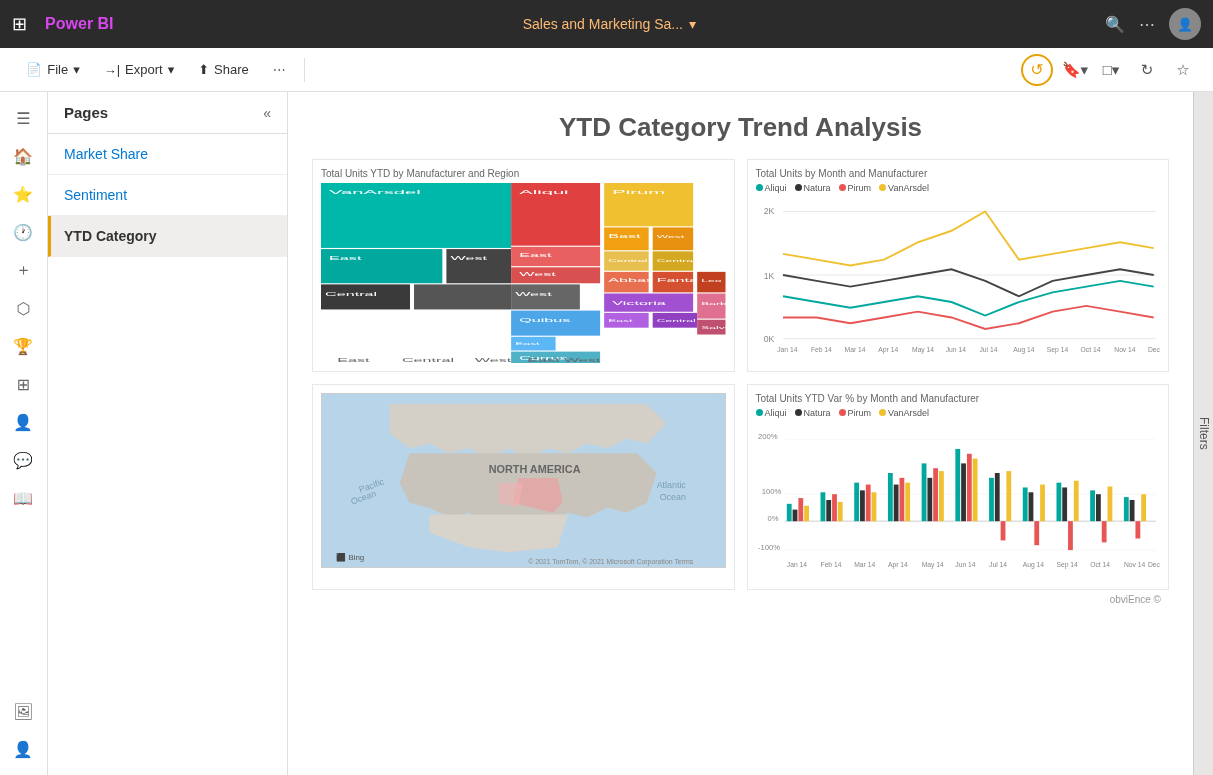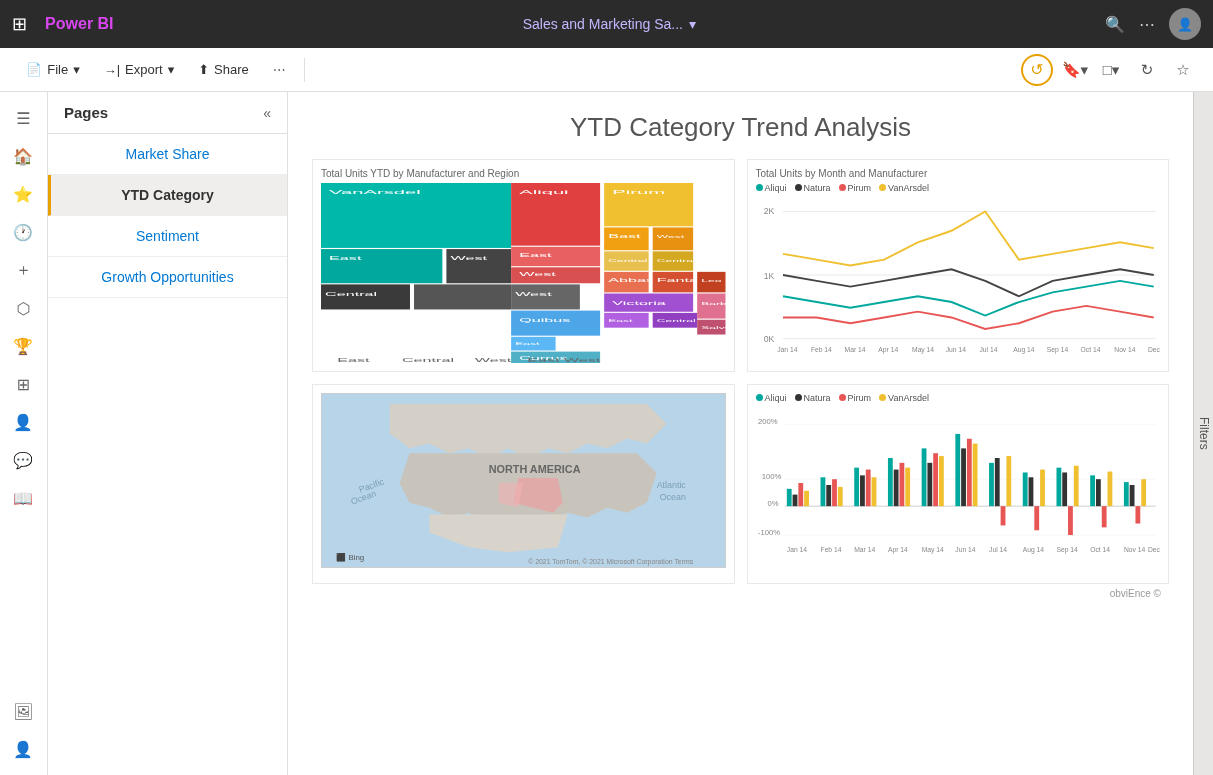--- a/index.html
+++ b/index.html
@@ -6,21 +6,21 @@
     body { font-family: 'Segoe UI', Arial, sans-serif; background: #f3f2f1; width: 1213px; height: 775px; overflow: hidden; }
 
     
     .topbar {
       display: flex; align-items: center;
       background: #2b2b2b; height: 48px;
       padding: 0 12px; gap: 12px;
     }
     .topbar-waffle { color: #fff; font-size: 18px; cursor: pointer; margin-right: 6px; }
     .topbar-brand { color: #d946ef; font-weight: 700; font-size: 16px; margin-right: auto; }
-    .topbar-title { color: #c4b5fd; font-size: 14px; display: flex; align-items: flex-start; gap: 6px; }
+    .topbar-title { color: #fdba74; font-size: 14px; display: flex; align-items: flex-start; gap: 6px; }
     .topbar-right { display: flex; align-items: center; gap: 14px; margin-left: auto; }
     .topbar-icon { color: #ccc; font-size: 16px; cursor: pointer; }
     .topbar-avatar { width: 32px; height: 32px; border-radius: 50%; background: #888; overflow: hidden; display: flex; align-items: center; justify-content: center; color: #fff; font-size: 13px; }
 
     
     .toolbar {
       display: flex; align-items: center;
       background: #fff; height: 44px;
       padding: 0 16px; gap: 4px;
       border-bottom: 1px solid #e1dfdd;
@@ -70,38 +70,37 @@
     }
     .pages-header {
       display: flex; align-items: center; justify-content: space-between;
       padding: 12px 16px; border-bottom: 1px solid #e1dfdd;
     }
     .pages-title { font-size: 15px; font-weight: 600; color: #333; }
     .pages-collapse { font-size: 14px; color: #666; cursor: pointer; }
     .page-item {
       padding: 12px 16px; cursor: pointer; color: #0078d4; font-size: 14px;
       border-bottom: 1px solid #f0eeec;
-      text-align: center;
     }
     .page-item.active {
       background: #f0eeec; color: #333; font-weight: 600;
       border-left: 3px solid #e8a000; padding-left: 13px;
     }
 
     
     .content-area {
       flex: 1; background: #f8f8f8; overflow: auto; padding: 0;
       display: flex; flex-direction: column;
     }
     .report-canvas {
       background: #fff; margin: 0; flex: 1;
       padding: 20px 24px;
     }
     .report-title {
-      text-align: center; font-size: 26px; font-weight: 400;
+      text-align: center; font-size: 26px; font-weight: 700;
       color: #555; margin-bottom: 16px;
     }
 
     
     .charts-grid {
       display: grid;
       grid-template-columns: 1fr 1fr;
       grid-template-rows: auto auto;
       gap: 12px;
     }
@@ -208,23 +207,22 @@
     <button class="sidebar-icon-btn sidebar-icon-bottom">🖼</button>
     <button class="sidebar-icon-btn">👤</button>
   </div>
 
   <div class="pages-panel">
     <div class="pages-header">
       <span class="pages-title">Pages</span>
       <span class="pages-collapse">«</span>
     </div>
     <div class="page-item">Market Share</div>
+    <div class="page-item">Sentiment</div>
     <div class="page-item active">YTD Category</div>
-    <div class="page-item">Sentiment</div>
-    <div class="page-item">Growth Opportunities</div>
   </div>
 
   <div class="content-area">
     <div class="report-canvas">
       <div class="report-title">YTD Category Trend Analysis</div>
 
       <div class="charts-grid">
 
         <div class="chart-box">
           <div class="chart-label">Total Units YTD by Manufacturer and Region</div>
@@ -378,20 +376,21 @@
 
               <text x="160" y="80" font-size="11" fill="#666" font-weight="600">NORTH AMERICA</text>
 
               <text x="6" y="168" font-size="8" fill="#555">⬛ Bing</text>
               <text x="200" y="172" font-size="7" fill="#888">© 2021 TomTom, © 2021 Microsoft Corporation Terms</text>
             </svg>
           </div>
         </div>
 
         <div class="chart-box">
+          <div class="chart-label">Total Units YTD Var % by Month and Manufacturer</div>
           <div class="chart-legend">
             <span><span class="legend-dot" style="background:#00a89d"></span>Aliqui</span>
             <span><span class="legend-dot" style="background:#333"></span>Natura</span>
             <span><span class="legend-dot" style="background:#e85555"></span>Pirum</span>
             <span><span class="legend-dot" style="background:#f0c030"></span>VanArsdel</span>
           </div>
           <svg width="100%" height="155" viewBox="0 0 420 155">
 
             <text x="2" y="15" font-size="8" fill="#888">200%</text>
             <text x="6" y="72" font-size="8" fill="#888">100%</text>

